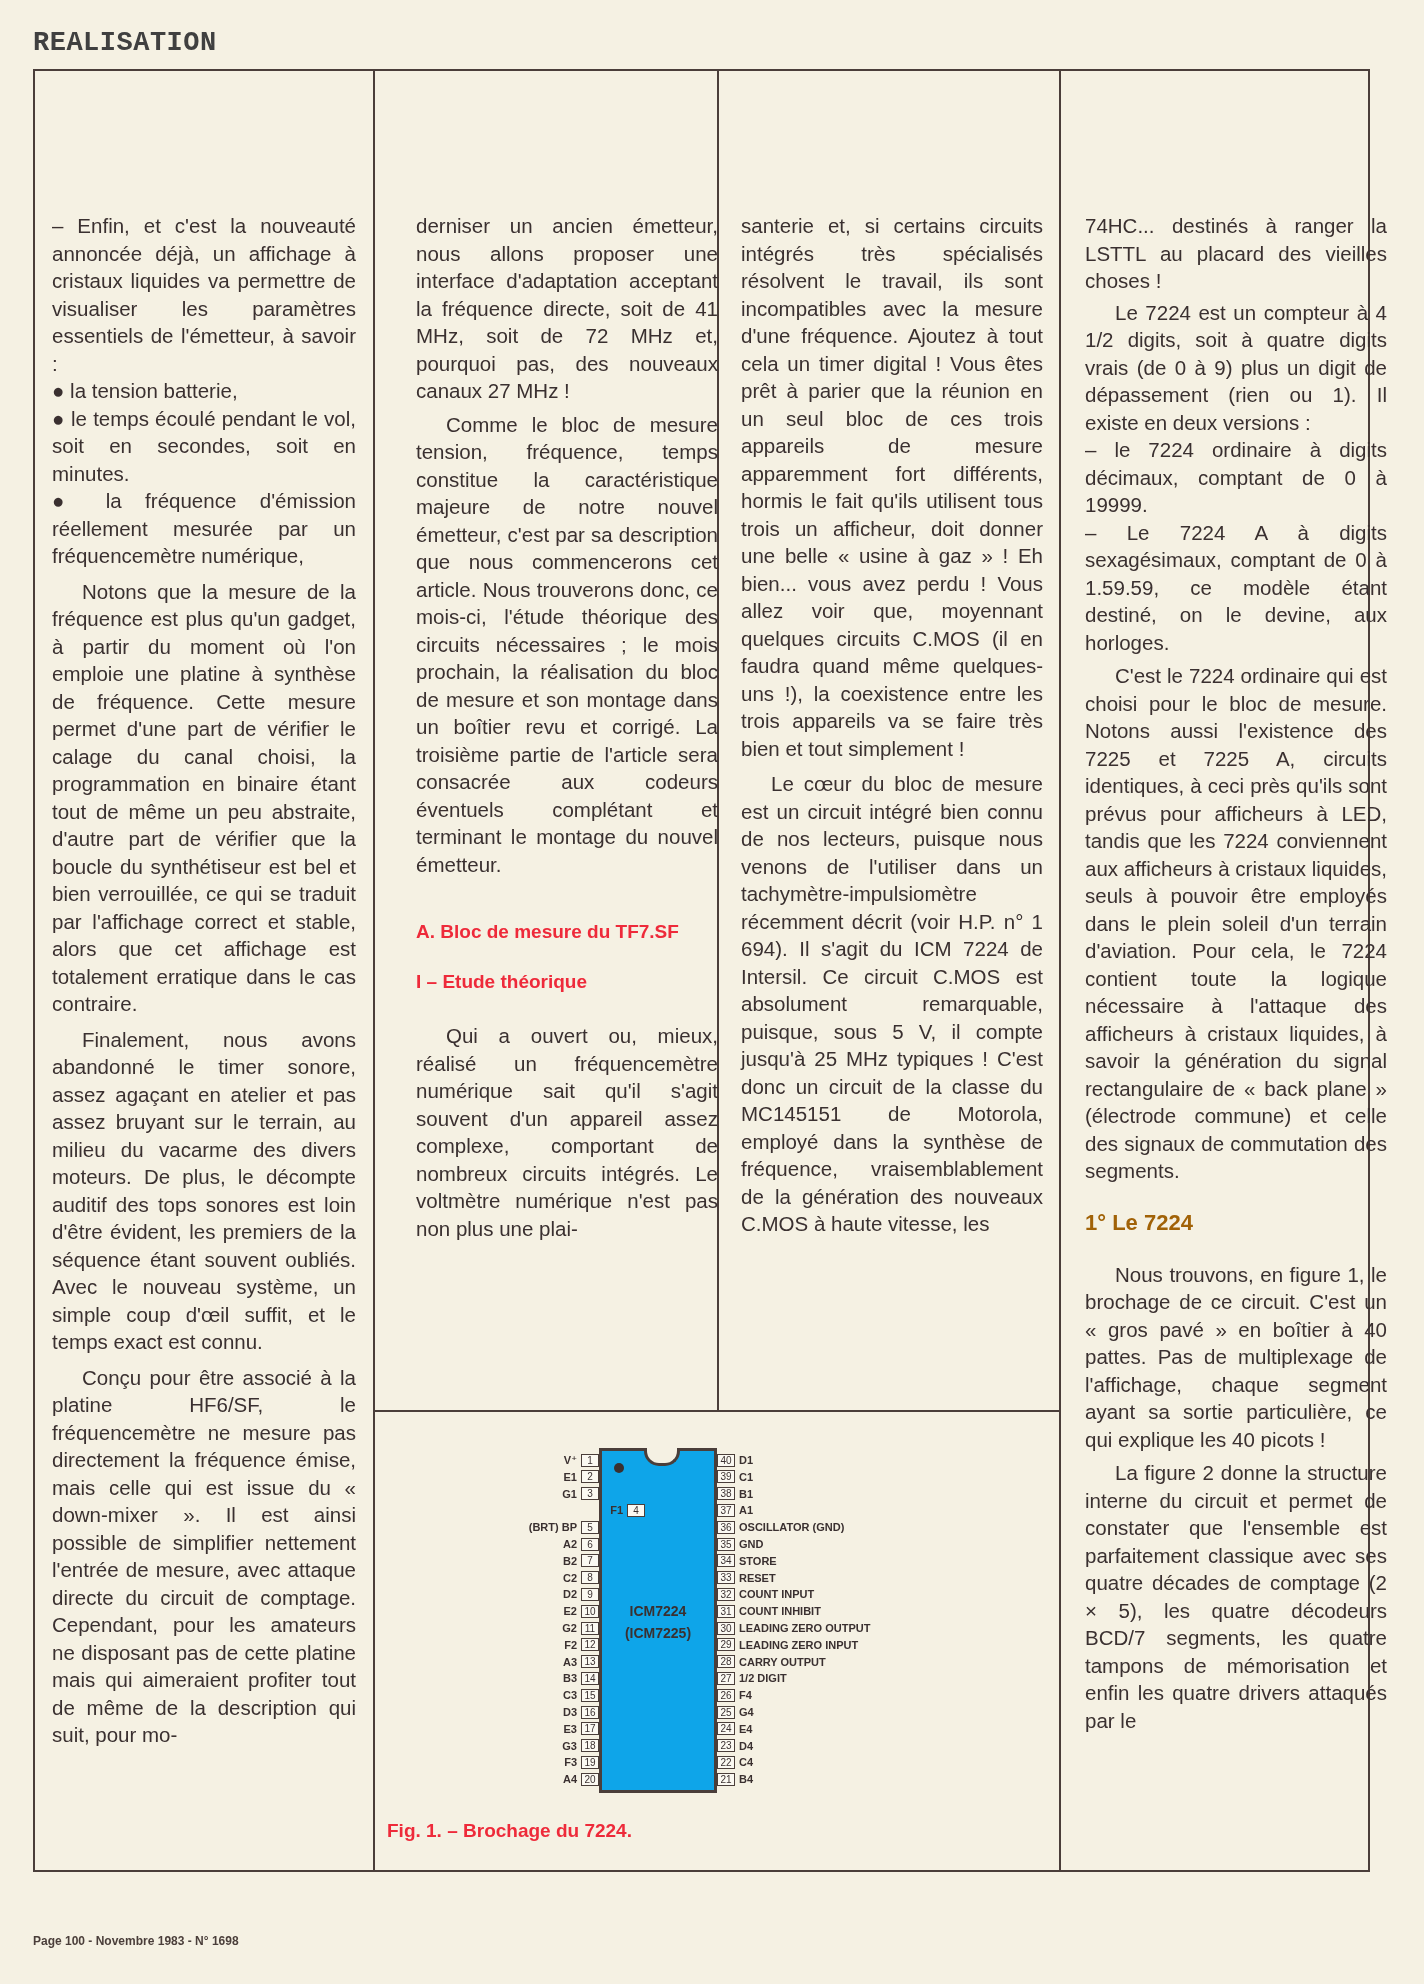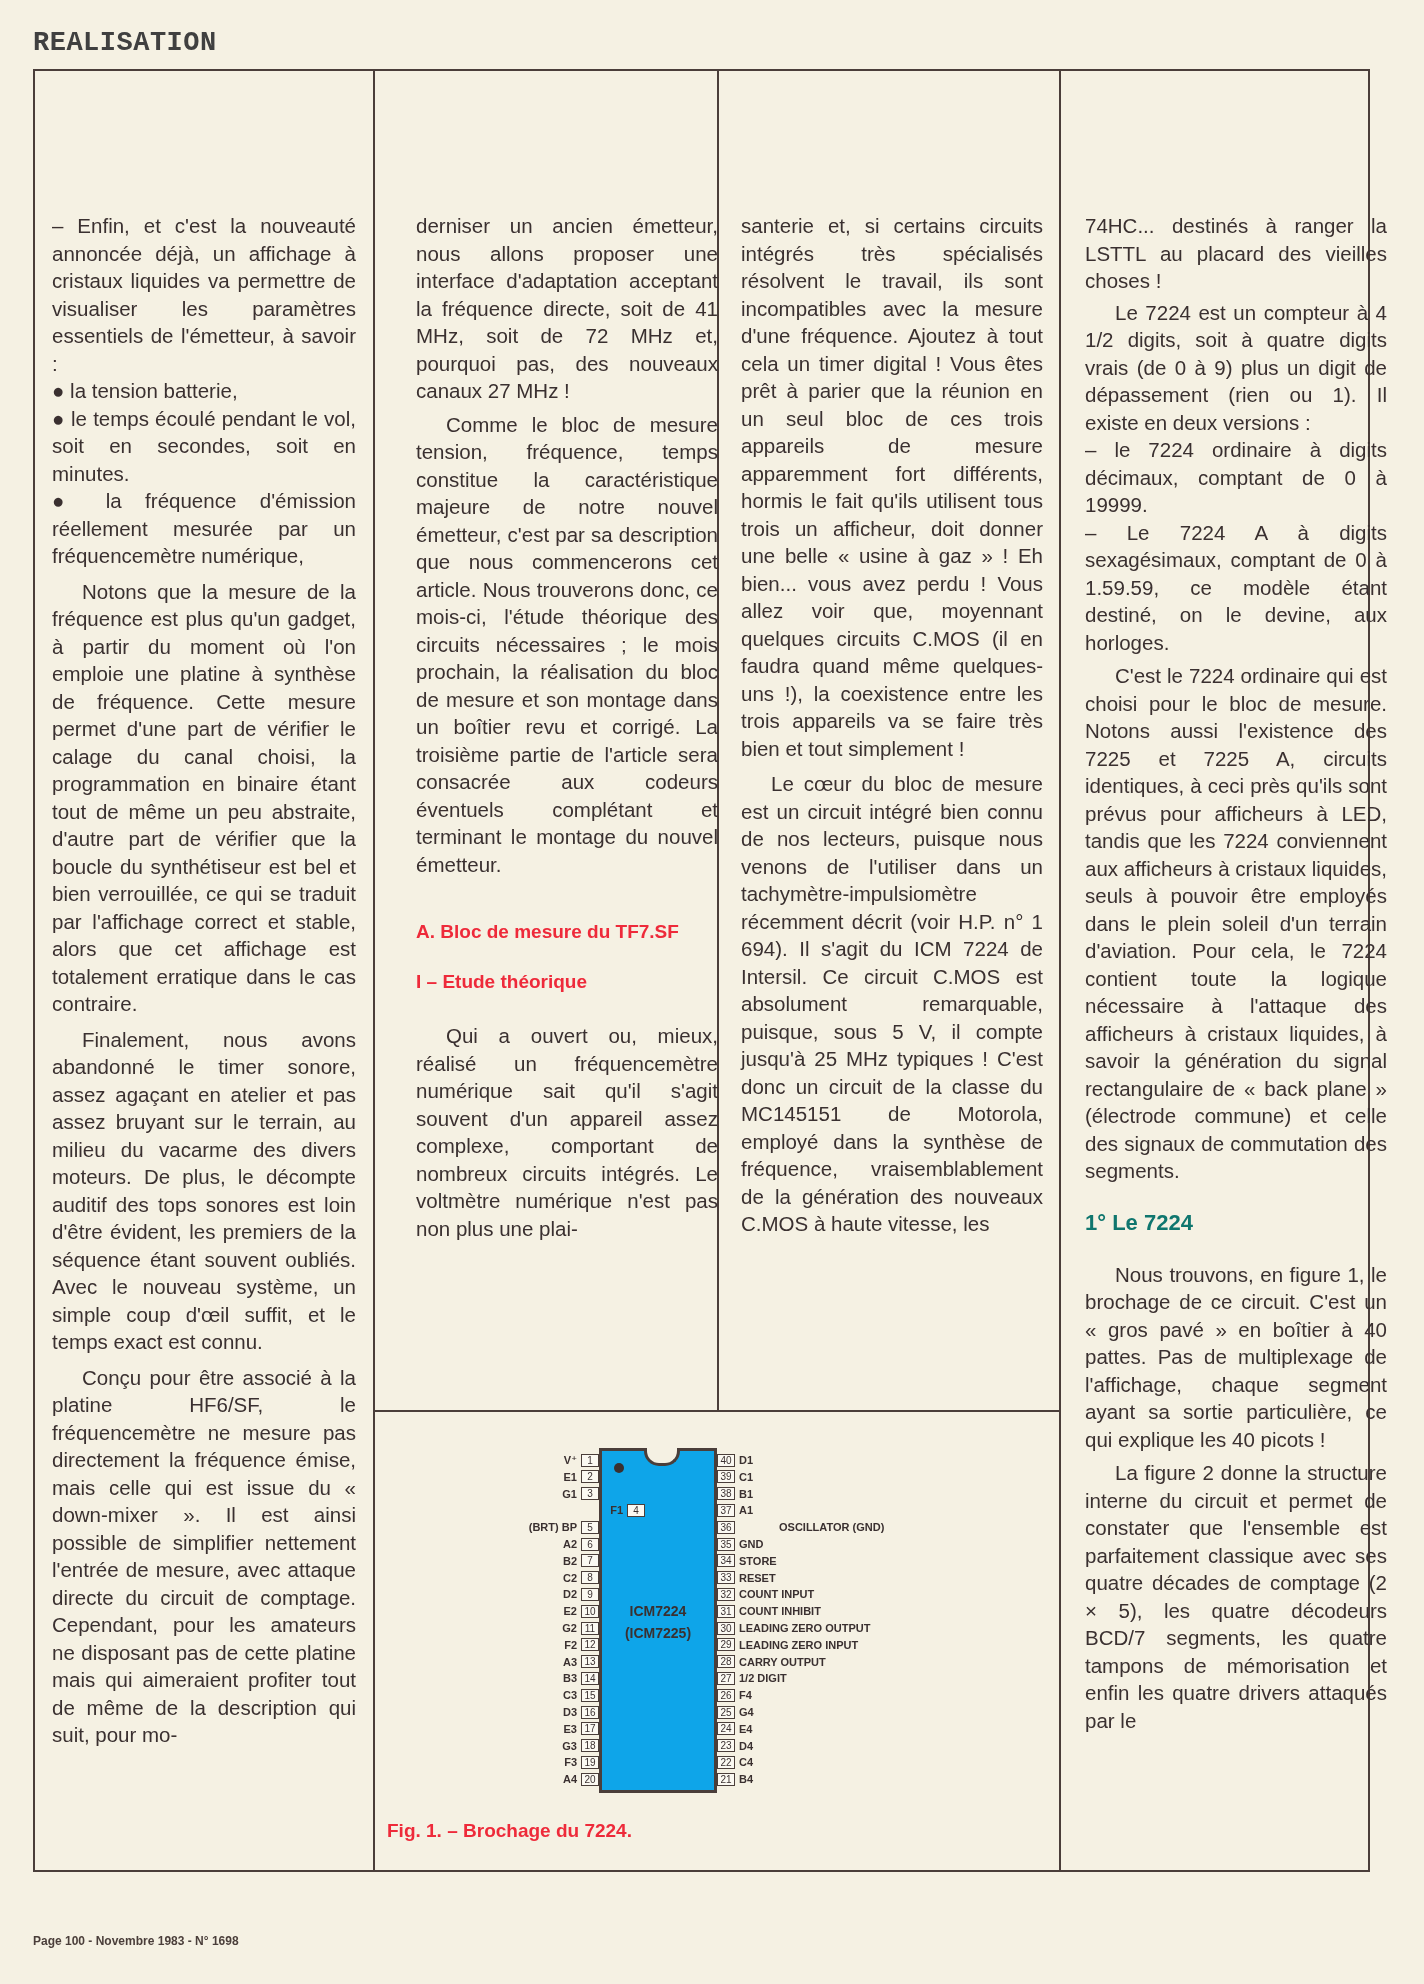--- a/index.html
+++ b/index.html
@@ -29,21 +29,21 @@
   .col2 { left: 416px; width: 302px; }
   .col3 { left: 741px; width: 302px; }
   .col4 { left: 1085px; width: 302px; }
   .vrule { position: absolute; width: 2px; background: #4a3e3a; }
   .hrule { position: absolute; height: 2px; background: #4a3e3a; }
   .red-head {
     color: #ee2a3a; font-weight: 900; font-size: 19px; line-height: 36px;
     text-align: left; margin: 0;
   }
   .red-sub {
-    color: #0f766e; font-weight: 900; font-size: 22px; line-height: 28px;
+    color: #a16207; font-weight: 900; font-size: 22px; line-height: 28px;
     text-align: left; margin: 0;
   }
   .footer {
     position: absolute; left: 33px; top: 1934px;
     font-weight: 700; font-size: 12px; color: #4a3e3a;
   }
   .figure { position: absolute; left: 375px; top: 1410px; width: 683px; height: 462px; }
   .caption {
     position: absolute; left: 12px; top: 410px;
     color: #ee2a3a; font-weight: 700; font-size: 19px;
@@ -219,21 +219,21 @@
       <span class="pin-name">C1</span>
     </div>
     <div class="pin-row pin-right" style="top: 76.6px;">
       <span class="pin-num">38</span>
       <span class="pin-name">B1</span>
     </div>
     <div class="pin-row pin-right" style="top: 93.4px;">
       <span class="pin-num">37</span>
       <span class="pin-name">A1</span>
     </div>
-    <div class="pin-row pin-right" style="top: 110.2px; gap: 40px;">
+    <div class="pin-row pin-right" style="top: 110.2px;">
       <span class="pin-num">36</span>
       <span class="pin-name">OSCILLATOR (GND)</span>
     </div>
     <div class="pin-row pin-right" style="top: 127px;">
       <span class="pin-num">35</span>
       <span class="pin-name">GND</span>
     </div>
     <div class="pin-row pin-right" style="top: 143.8px;">
       <span class="pin-num">34</span>
       <span class="pin-name">STORE</span>

